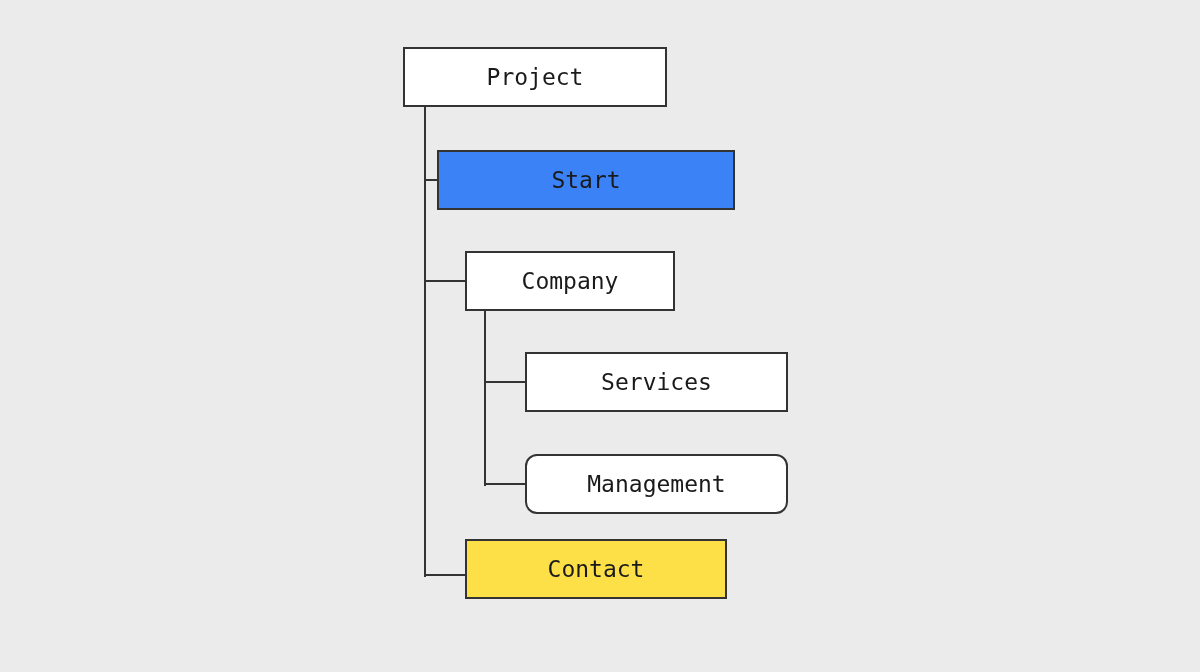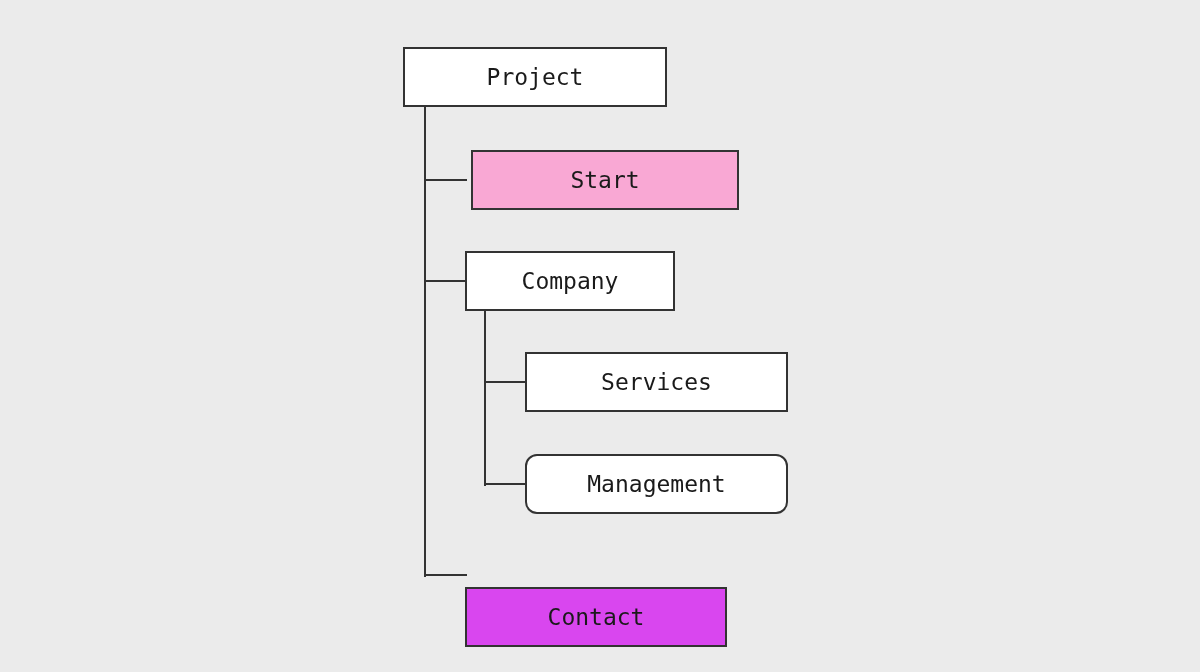--- a/index.html
+++ b/index.html
@@ -58,33 +58,33 @@
         <line x1="485" x2="485" y1="311" y2="485"></line>
         <line y1="382" y2="382" x1="485" x2="526"></line>
         <line y1="484" y2="484" x1="485" x2="526"></line>
       </g>
   </svg>
 
   <div class="node-box" style="left: 403px; top: 47px; width: 264px; height: 60px; background: rgb(255, 255, 255); border-color: rgb(51, 51, 51); color: rgb(26, 26, 26); text-align: center;">
     <span class="node-label">Project</span>
   </div>
 
-  <div class="node-box" style="left: 471px; top: 150px; width: 268px; height: 60px; background: #f9a8d4; border-color: rgb(51, 51, 51); color: rgb(26, 26, 26);">
+  <div class="node-box" style="left: 437px; top: 150px; width: 298px; height: 60px; background: #3b82f6; border-color: rgb(51, 51, 51); color: rgb(26, 26, 26);">
     <span class="node-label">Start</span>
   </div>
 
   <div class="node-box" style="left: 465px; top: 251px; width: 210px; height: 60px; background: rgb(255, 255, 255); border-color: rgb(51, 51, 51); color: rgb(26, 26, 26);">
     <span class="node-label">Company</span>
   </div>
 
   <div class="node-box" style="left: 525px; top: 352px; width: 263px; height: 60px; background: rgb(255, 255, 255); border-color: rgb(51, 51, 51); color: rgb(26, 26, 26);">
     <span class="node-label">Services</span>
   </div>
 
   <div class="node-box" style="left: 525px; top: 454px; width: 263px; height: 60px; background: rgb(255, 255, 255); border-color: rgb(51, 51, 51); color: rgb(26, 26, 26); border-radius: 12px;">
     <span class="node-label">Management</span>
   </div>
 
-  <div class="node-box" style="left: 465px; top: 587px; width: 262px; height: 60px; background: #d946ef; border-color: rgb(51, 51, 51); color: rgb(26, 26, 26);">
+  <div class="node-box" style="left: 465px; top: 539px; width: 262px; height: 60px; background: #fde047; border-color: rgb(51, 51, 51); color: rgb(26, 26, 26);">
     <span class="node-label">Contact</span>
   </div>
 
 </div>
 
 </body></html>

